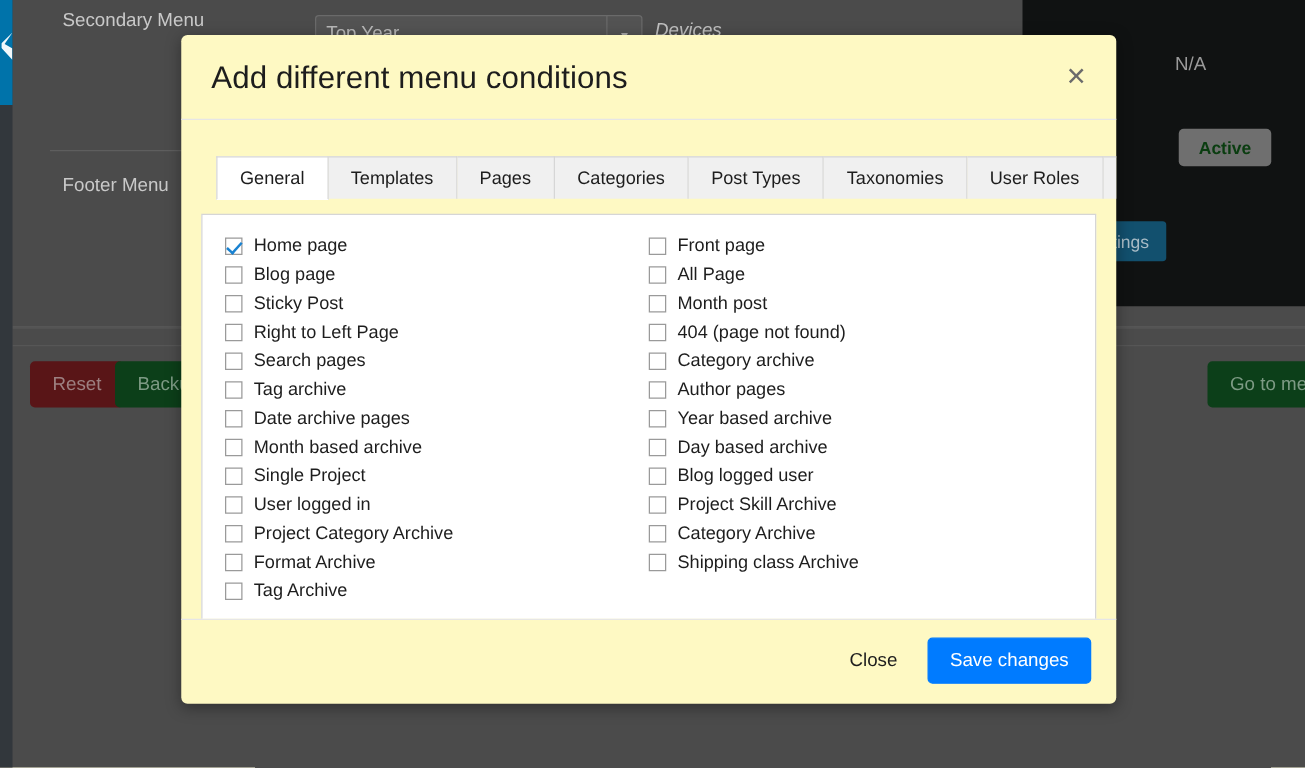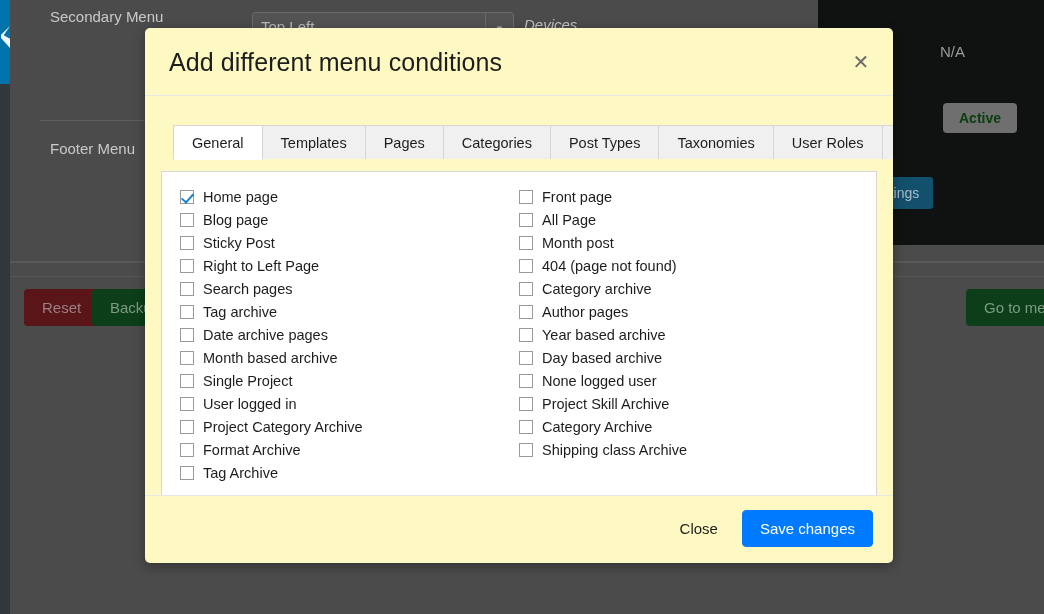--- a/index.html
+++ b/index.html
@@ -254,21 +254,21 @@
 <div id="backdrop">
   <div class="bg-card"></div>
 
   <div class="bg-hr"></div>
 
   <div class="bg-label" id="bg-secondary-menu">Secondary Menu</div>
 
   <div class="bg-label" id="bg-footer-menu">Footer Menu</div>
 
   <div class="bg-select">
-    <span>Top Left</span>
+    <span>Top Year</span>
     <span class="caret">▾</span>
   </div>
 
   <div class="bg-default">Devices</div>
 
   <div class="bg-dark-panel"></div>
   <div class="bg-na">N/A</div>
   <div class="bg-active-pill">Active</div>
   <div class="bg-settings-btn">...tings</div>
 
@@ -386,21 +386,21 @@
             <label class="cond-item">
               <input type="checkbox" class="cbx" style="">
               <span class="cond-label">Year based archive</span>
             </label>
             <label class="cond-item">
               <input type="checkbox" class="cbx" style="">
               <span class="cond-label">Day based archive</span>
             </label>
             <label class="cond-item">
               <input type="checkbox" class="cbx" style="">
-              <span class="cond-label">None logged user</span>
+              <span class="cond-label">Blog logged user</span>
             </label>
             <label class="cond-item">
               <input type="checkbox" class="cbx" style="">
               <span class="cond-label">Project Skill Archive</span>
             </label>
             <label class="cond-item">
               <input type="checkbox" class="cbx" style="">
               <span class="cond-label">Category Archive</span>
             </label>
             <label class="cond-item">

